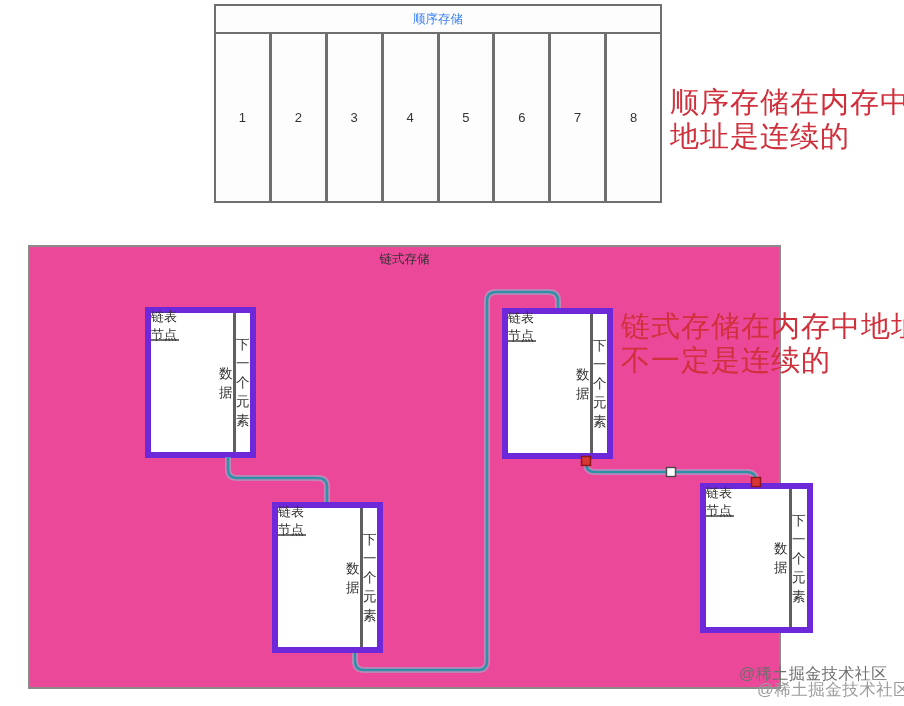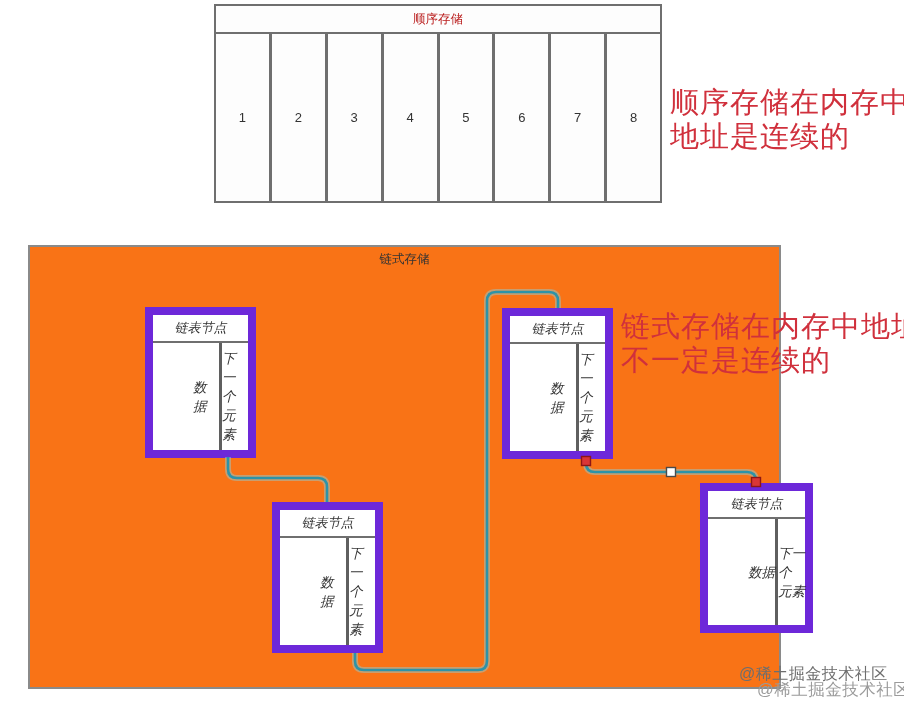--- a/index.html
+++ b/index.html
@@ -13,21 +13,21 @@
     color: #2d2d2d;
   }
   .abs { position: absolute; }
 
   
   .seq-table { left: 214px; top: 4px; width: 448px; }
   .seq-title {
     width: 448px; height: 30px;
     border: 2px solid #6f6f6f;
     display: flex; align-items: center; justify-content: center;
-    font-size: 12.5px; color: #b91c1c;
+    font-size: 12.5px; color: #3b82f6;
     background: #fdfdfd;
   }
   .seq-cells {
     width: 448px; height: 169px;
     display: flex;
     border: 2px solid #6f6f6f; border-top: none;
     background: #fdfdfd;
   }
   .seq-cell {
     flex: 1 1 0;
@@ -48,37 +48,36 @@
     z-index: 6;
   }
   .annotation-seq { left: 670px; top: 85px; }
   .annotation-linked { left: 621px; top: 309px; }
 
   
   .linked-box {
     left: 28px; top: 245px;
     width: 753px; height: 444px;
     border: 2px solid #8a8a8a;
-    background: #f97316;
+    background: #ec4899;
     z-index: 1;
   }
   .linked-title {
     position: absolute; left: 0; top: 4px; width: 100%;
     text-align: center;
     font-size: 12.5px; color: #333;
   }
 
   
   .node {
     width: 111px; height: 151px;
-    border: 8px solid #6d28d9;
+    border: 6px solid #6d28d9;
     background: #fff;
-    display: flex; flex-direction: column;
+    display: flex; flex-direction: row;
     z-index: 3;
-    font-style: italic;
   }
   .node-title {
     height: 28px; flex: 0 0 28px;
     border-bottom: 2px solid #6f6f6f;
     display: flex; align-items: center; justify-content: center;
     font-size: 13px; color: #333;
   }
   .node-body { flex: 1; display: flex; margin-left: 40px; }
   .node-cell {
     flex: 1 1 0;

